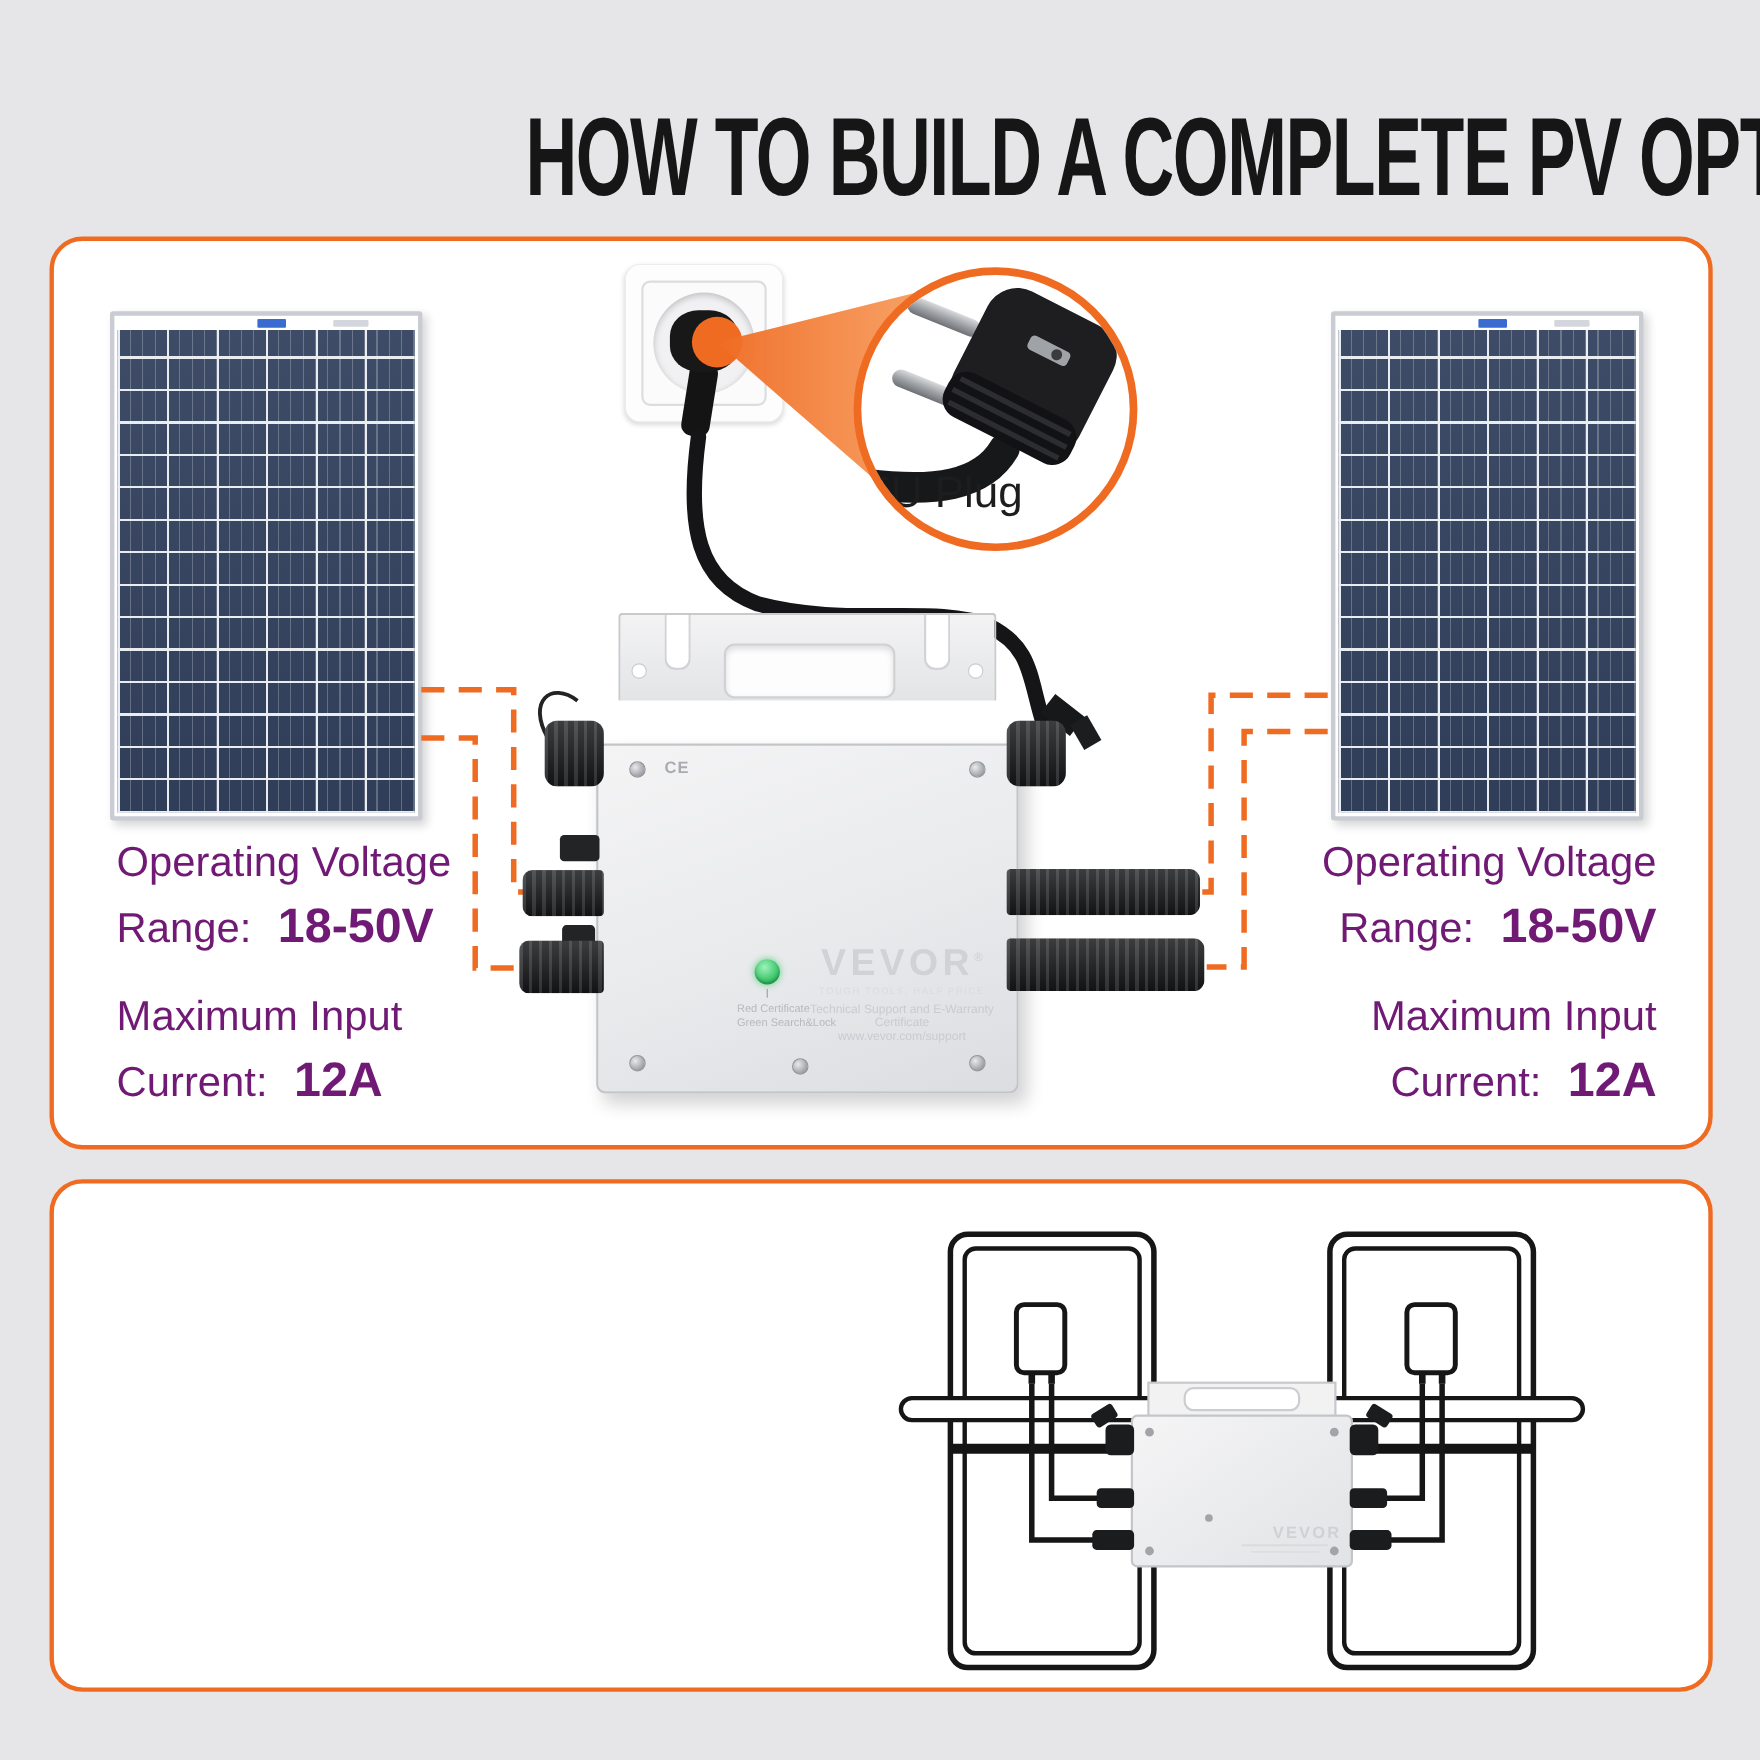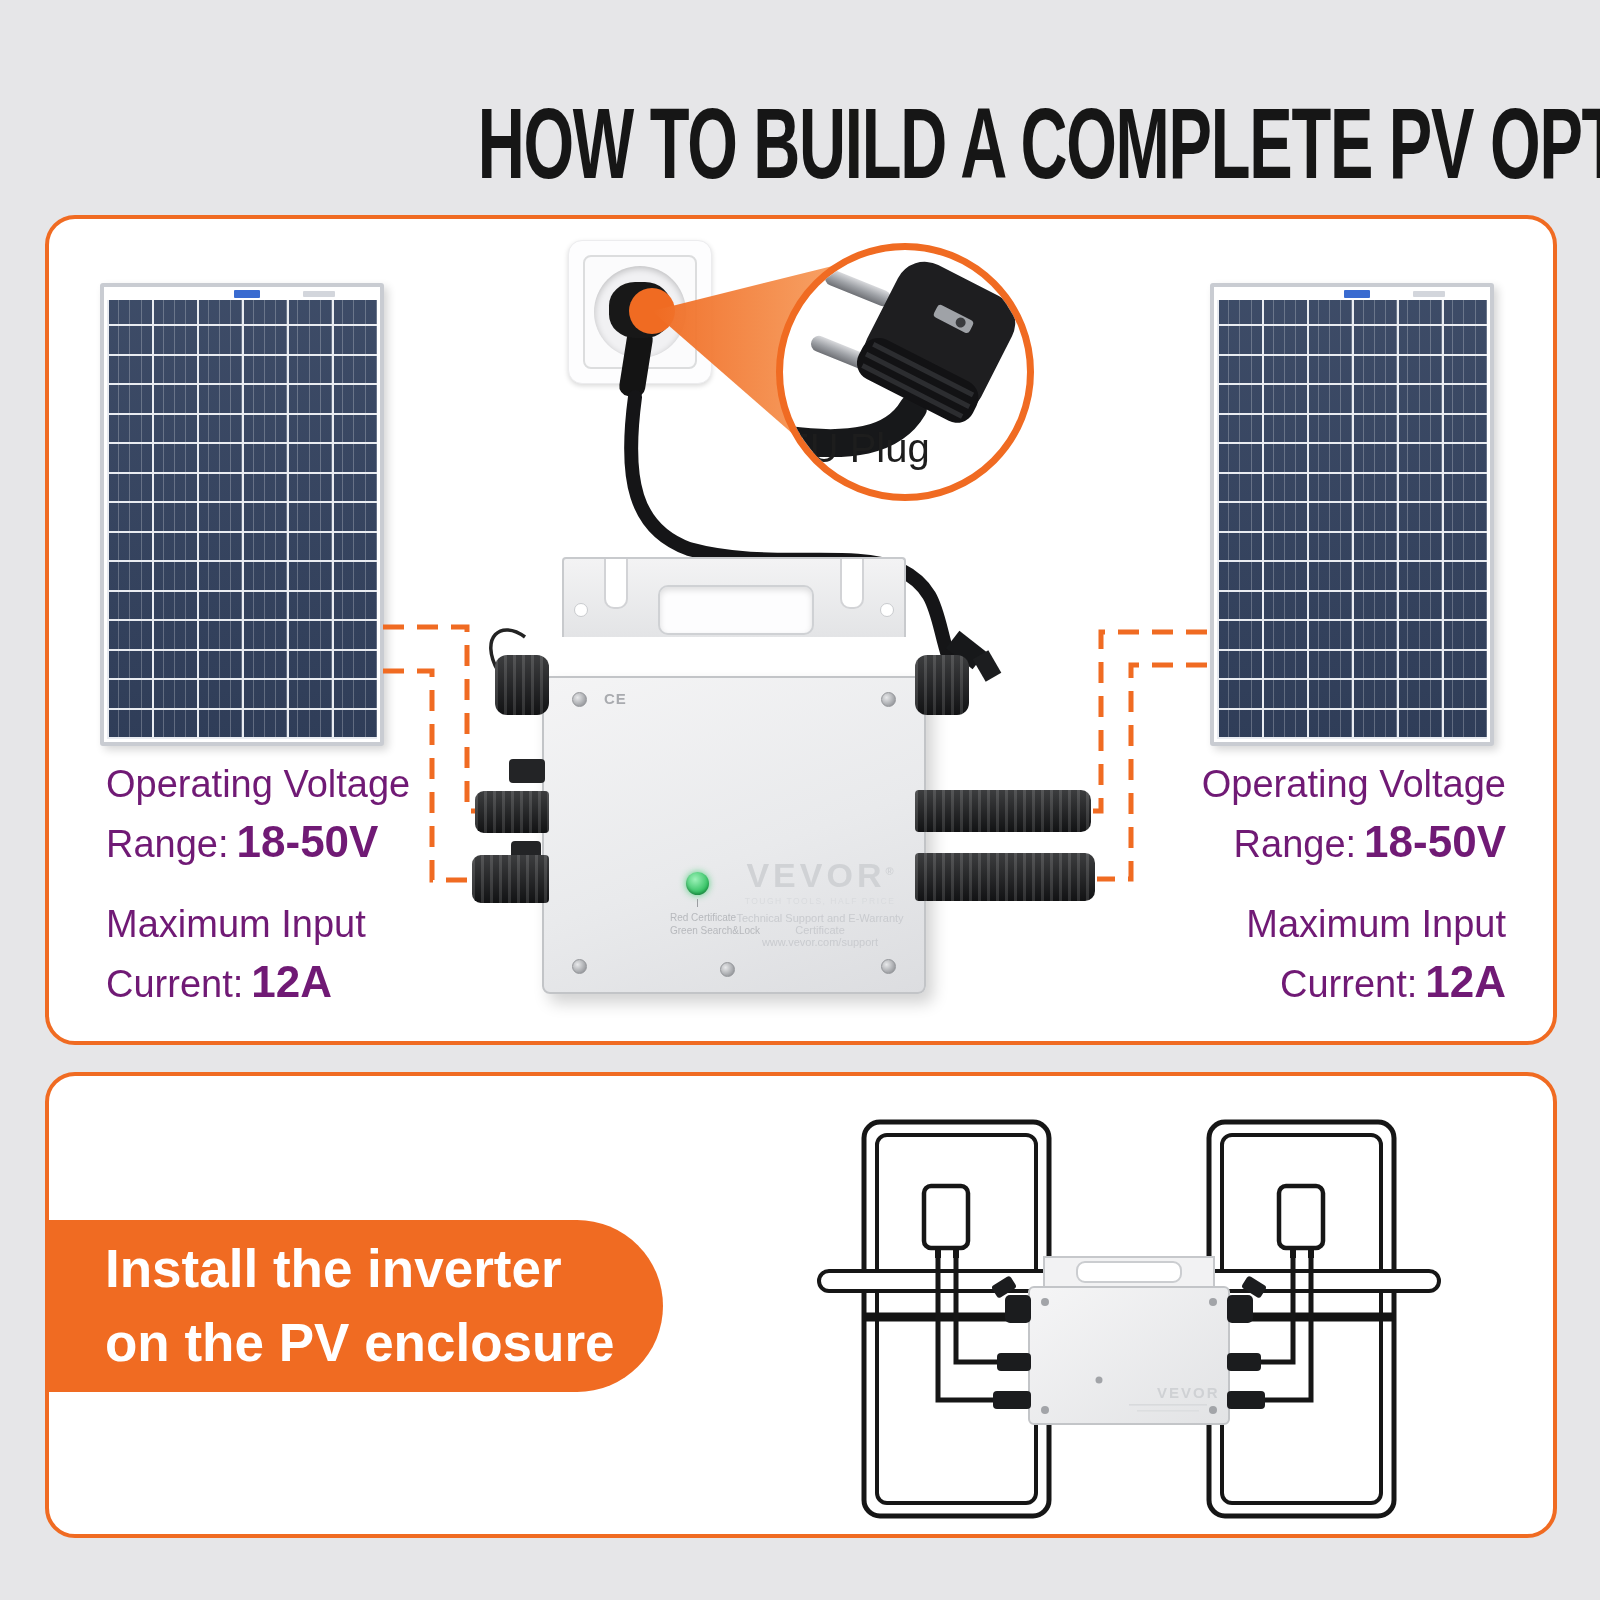--- a/index.html
+++ b/index.html
@@ -89,21 +89,21 @@
   .cln1{left:460px;top:540px;width:36px;height:24px;border-radius:4px;background-image:none;background-color:#232426;}
   .cl2{left:426px;top:572px;width:74px;height:42px;border-radius:9px 4px 4px 9px;}
   .cln2{left:462px;top:622px;width:30px;height:20px;border-radius:4px;background-image:none;background-color:#232426;}
   .cl3{left:423px;top:636px;width:77px;height:48px;border-radius:9px 4px 4px 9px;}
   .cr1{left:866px;top:436px;width:54px;height:60px;border-radius:12px;}
   .cr2{left:866px;top:571px;width:176px;height:42px;border-radius:4px 10px 10px 4px;}
   .cr3{left:866px;top:634px;width:180px;height:48px;border-radius:4px 10px 10px 4px;}
 
   
   .spec{position:absolute;font-size:38px;color:#701a75;line-height:57px;}
-  .spec b{font-size:44px;margin-left:8px;}
+  .spec b{font-size:44px;margin-left:24px;}
   .spec .gap{margin-top:23px;}
   .spec-left{left:57px;top:537px;text-align:left;}
   .spec-right{left:1105px;top:537px;width:352px;text-align:right;}
 
   
   .banner{position:absolute;left:-4px;top:144px;width:618px;height:172px;background:#F06B22;
           border-radius:0 90px 90px 0;}
   .banner-text{position:absolute;left:60px;top:12px;font-size:53px;line-height:74px;font-weight:bold;color:#ffffff;}
 
   svg{display:block;}
@@ -231,26 +231,20 @@
   <div class="spec spec-right">
     <div>Operating Voltage</div>
     <div><span>Range:</span><b>18-50V</b></div>
     <div class="gap">Maximum Input</div>
     <div><span>Current:</span><b>12A</b></div>
   </div>
 </section>
 
 <section class="card card2">
 
-  <div class="banner">
-    <div class="banner-text">
-      <div>Install the inverter</div>
-      <div>on the PV enclosure</div>
-    </div>
-  </div>
 
   <svg class="overlay" style="left:728px;top:14px;" width="680" height="436" viewBox="0 0 680 436">
     <defs>
       <linearGradient id="silver2" x1="0" y1="0" x2="1" y2="1">
         <stop offset="0" stop-color="#f5f5f6"></stop>
           <stop offset="1" stop-color="#e2e3e5"></stop>
       </linearGradient>
     </defs>
 
     <g fill="none" stroke="#161616">

